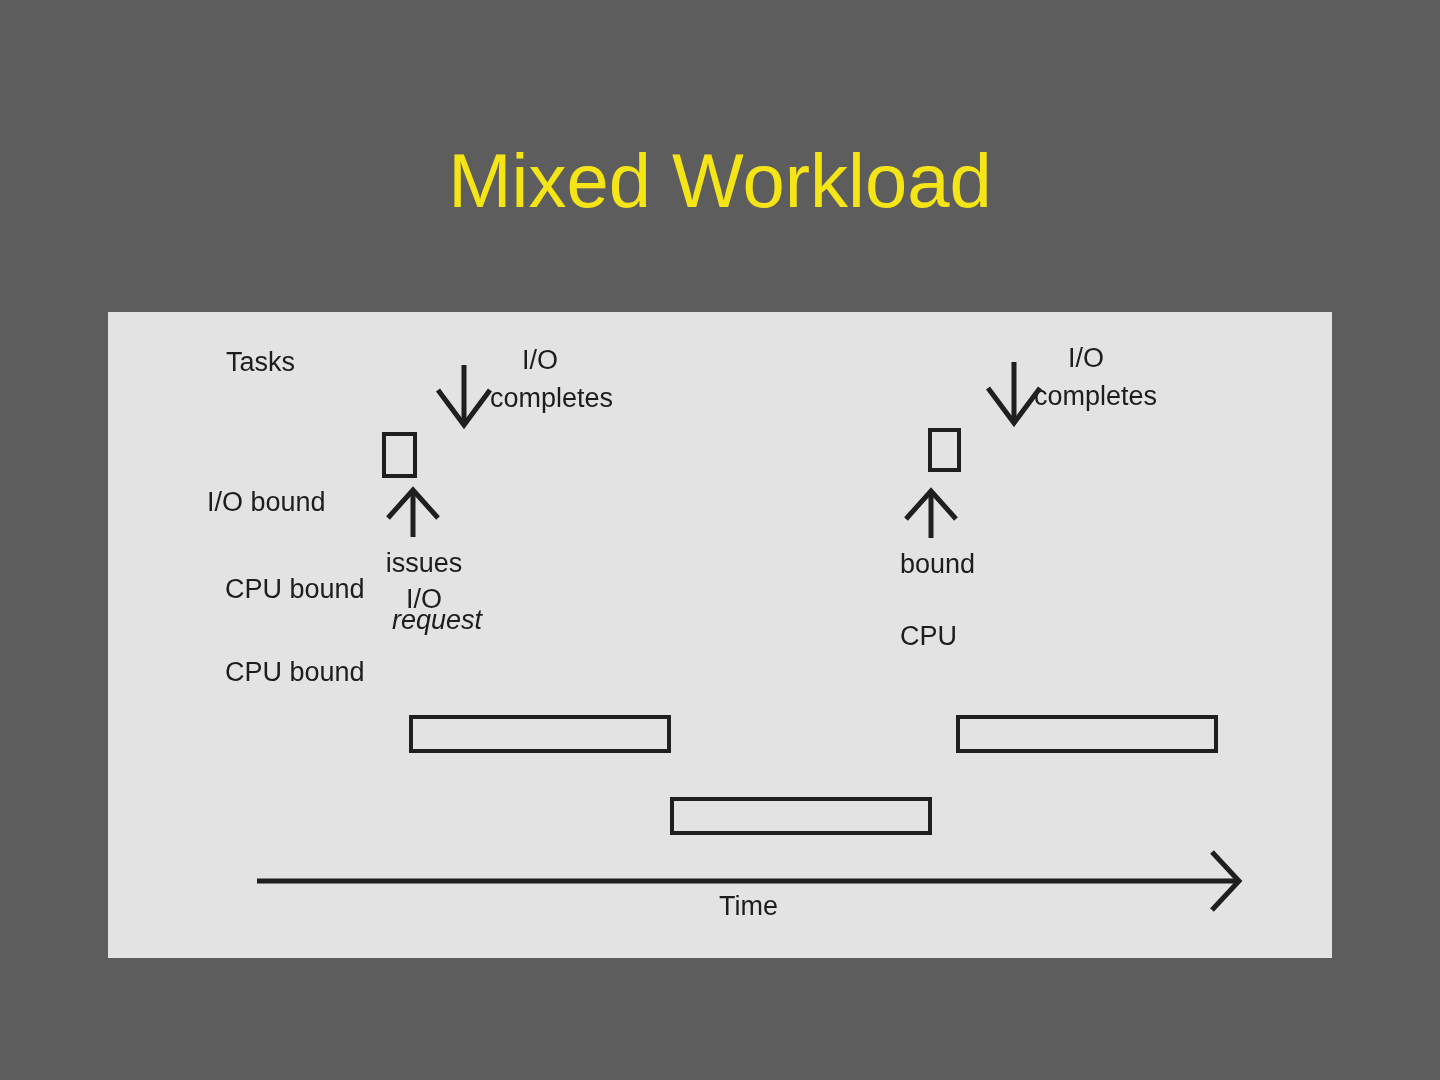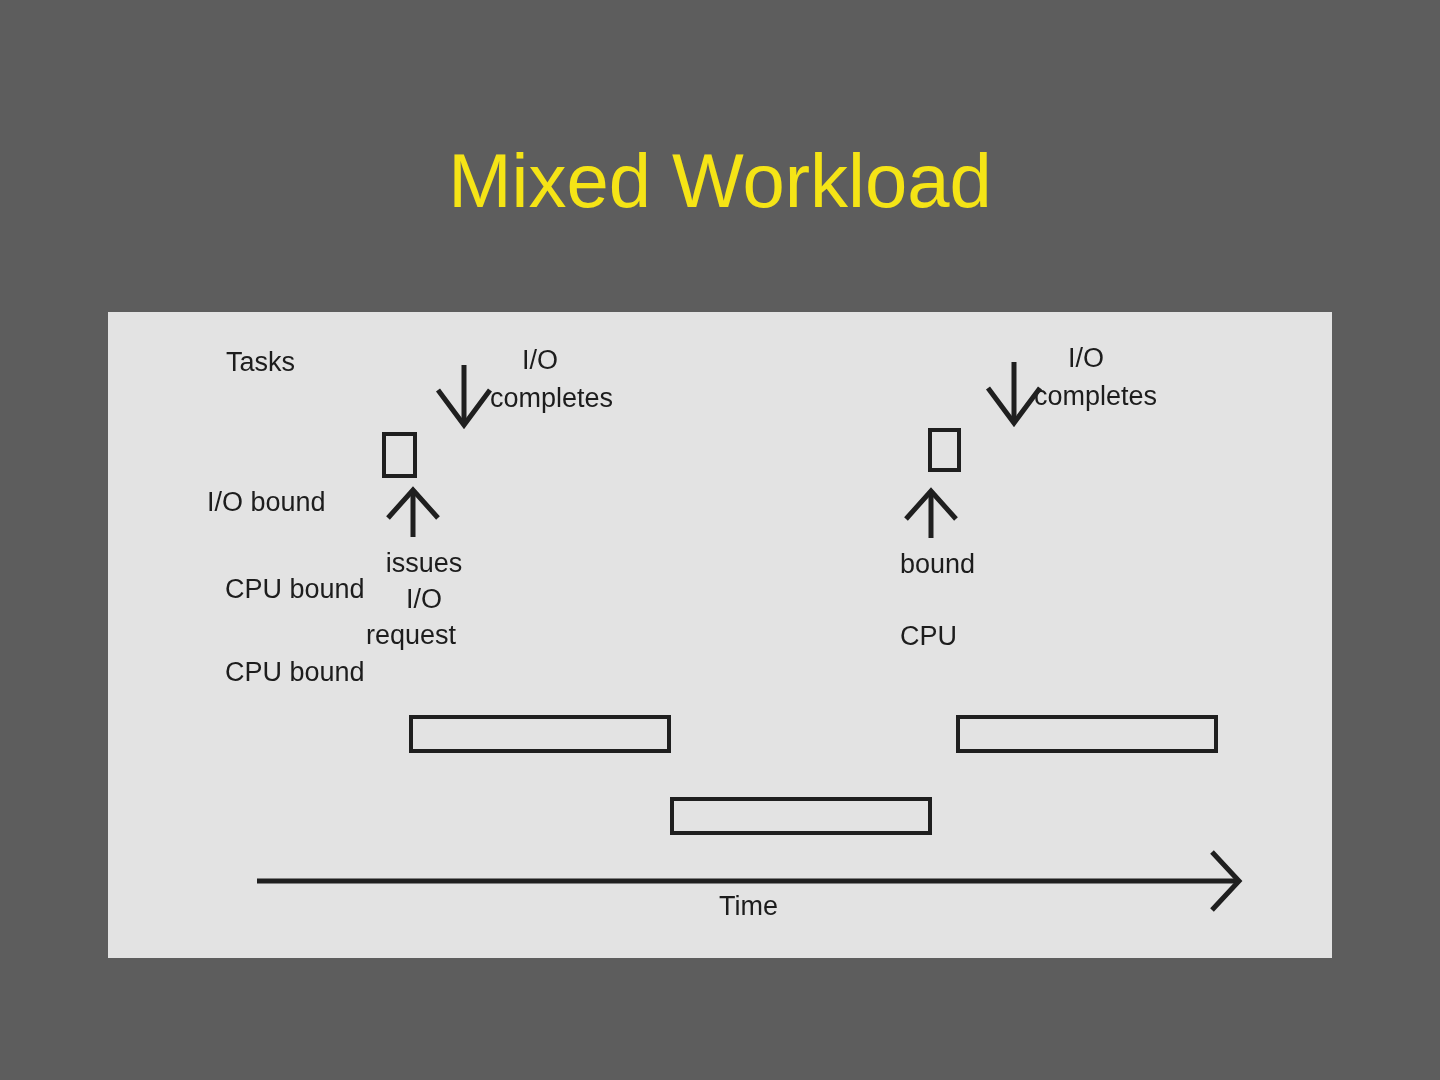--- a/index.html
+++ b/index.html
@@ -83,21 +83,21 @@
     <div class="dlabel" style="left:118px; top:34px;">Tasks</div>
 
     <div class="dlabel" style="left:414px; top:32px;">I/O</div>
     <div class="dlabel" style="left:382px; top:70px;">completes</div>
 
     <div class="dlabel" style="left:960px; top:30px;">I/O</div>
     <div class="dlabel" style="left:926px; top:68px;">completes</div>
 
     <div class="dlabel" style="left:260px; top:235px; width:112px; text-align:center;">issues</div>
     <div class="dlabel" style="left:260px; top:271px; width:112px; text-align:center;">I/O</div>
-    <div class="dlabel" style="left:258px; top:307px; width:116px; text-align:left;">request</div>
+    <div class="dlabel" style="left:258px; top:292px; width:116px; text-align:right;font-style:italic;">request</div>
 
     <div class="dlabel" style="left:792px; top:236px;">bound</div>
     <div class="dlabel" style="left:792px; top:272px;margin-top:36px;">CPU</div>
 
     <div class="dlabel" style="left:611px; top:566px;margin-top:12px;">Time</div>
 
     <div class="task-box" style="left:274px; top:120px; width:35px; height:46px;"></div>
     <div class="task-box" style="left:820px; top:116px; width:33px; height:44px;"></div>
 
     <div class="task-box" style="left:301px; top:403px; width:262px; height:38px;"></div>

